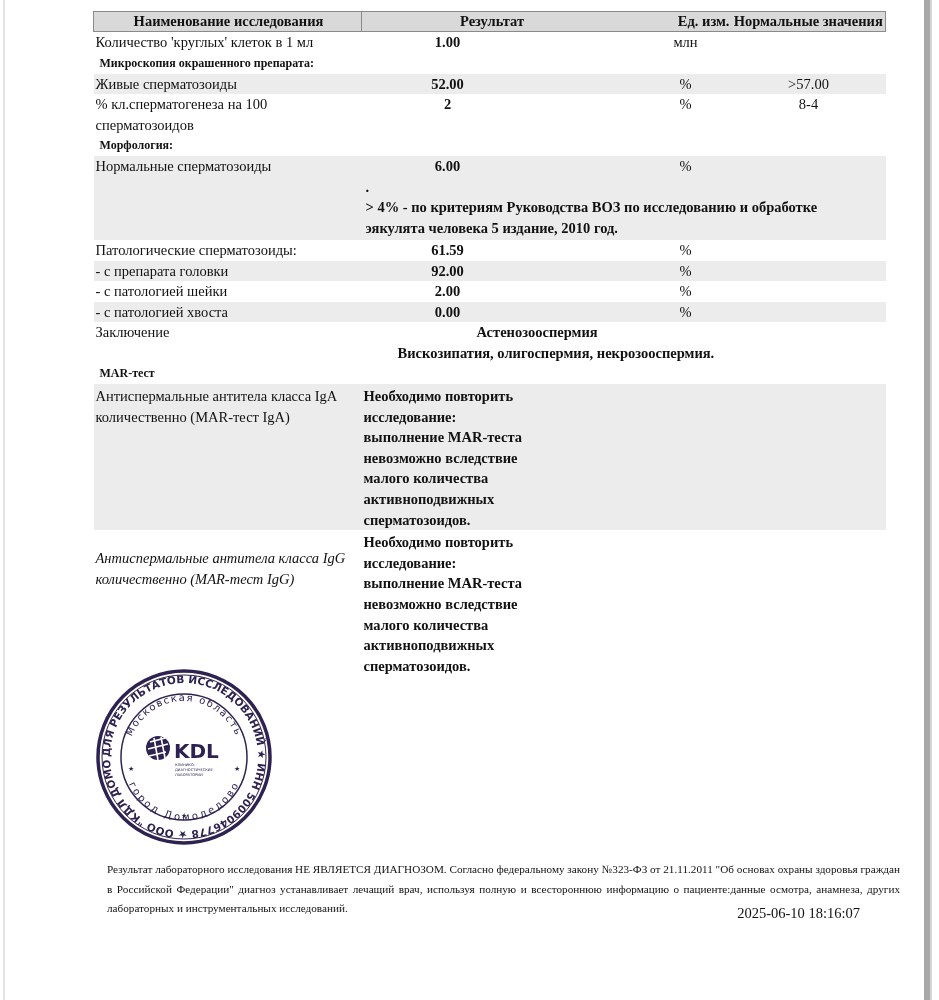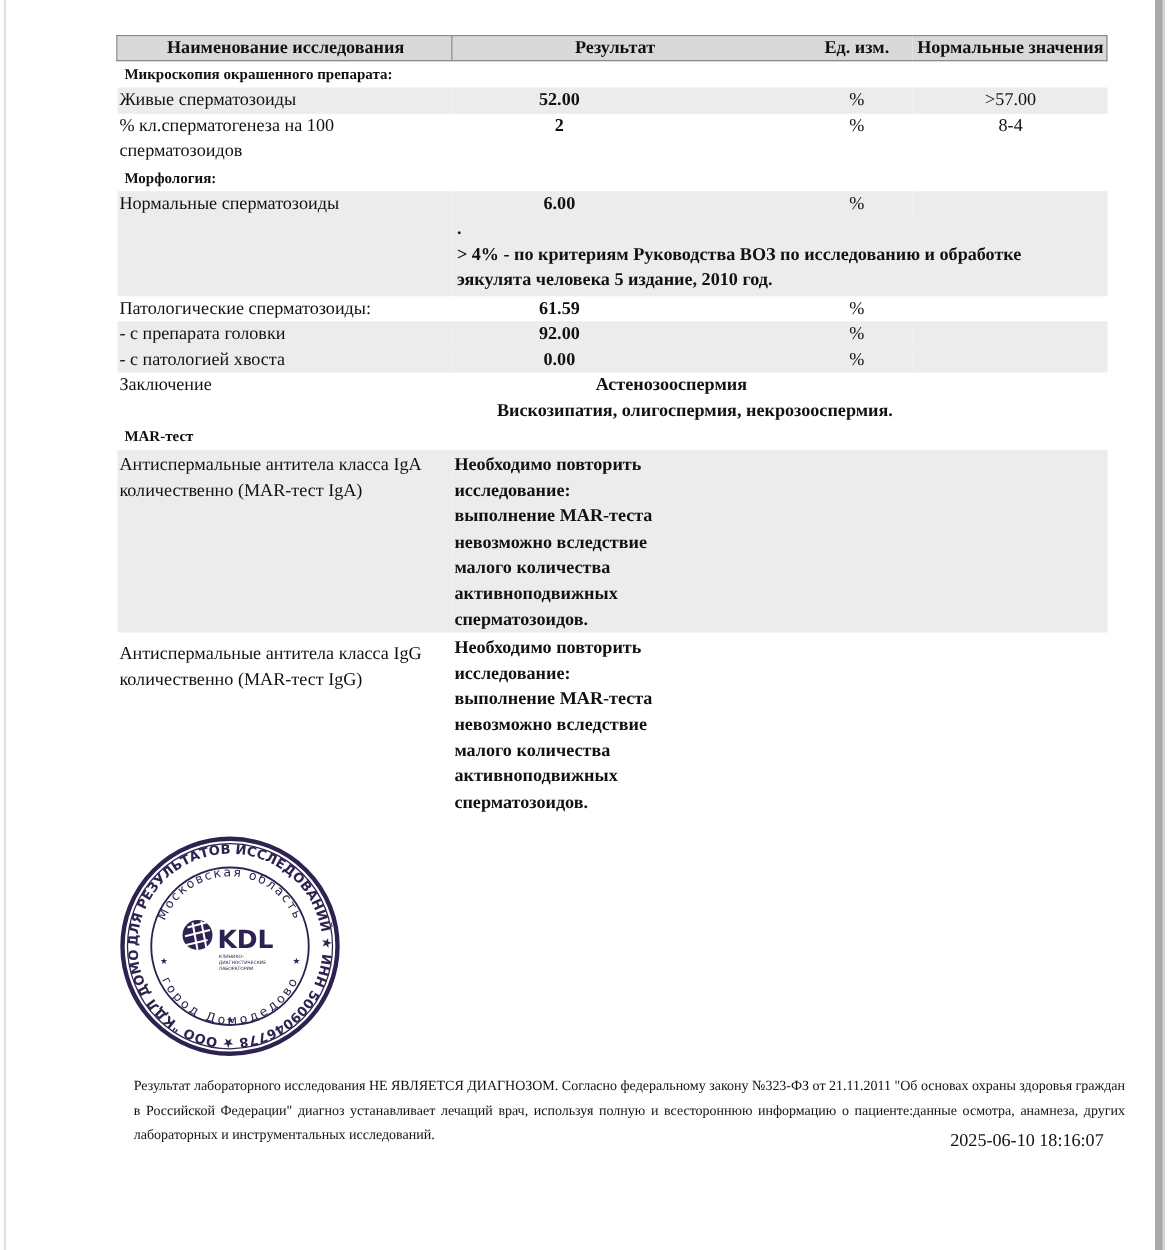--- a/index.html
+++ b/index.html
@@ -1,66 +1,73 @@
 <!DOCTYPE html>
 <html><head>
 <meta charset="utf-8">
 <style>
   html, body { margin:0; padding:0; background:#fff; }
   body { width:939px; height:1000px; position:relative; overflow:hidden;
          font-family:"Liberation Serif", serif; color:#111; }
   .edge-left { position:absolute; left:3px; top:0; width:2px; height:1000px; background:#e3e3e3; }
   .edge-right { position:absolute; left:924px; top:0; width:6px; height:1000px; background:#a8a8a8; border-right:2px solid #d6d6d6; }
-  .report { position:absolute; left:93px; top:28px; width:792px; }
+  .report { position:absolute; left:93px; top:11px; width:792px; }
   table { border-collapse:collapse; width:792px; table-layout:fixed; }
   td, th { padding:0 0 0 2px; font-size:14.5px; line-height:20.5px; vertical-align:top; }
   th { background:#d9d9d9; border:1px solid #8a8a8a; font-weight:bold; text-align:center; height:19px; line-height:19px; }
   .c-name { width:268px; }
   .c-res { width:170px; }
   .c-gap { width:108px; }
   .c-unit { width:90px; }
   .c-norm { width:156px; }
   .res { font-weight:bold; text-align:center; }
   .unit { text-align:center; }
   .norm { text-align:center; }
   tr.shade td { background:#ececec; }
   .section td { font-weight:bold; font-size:12px; padding-left:6px; line-height:21px; }
   .note { font-weight:bold; text-align:left; line-height:20.5px; }
   .concl1 { font-weight:bold; text-align:left; padding-left:113px; }
   .concl2 { font-weight:bold; text-align:left; padding-left:2px;margin-left:32px; }
   .mar-res { font-weight:bold; font-family:"Liberation Serif", serif; line-height:20.6px; }
   .mar-name { font-family:"Liberation Serif", serif; }
   .stamp { position:absolute; left:95px; top:668px; width:178px; height:178px; }
   .footer { position:absolute; left:107px; top:860px; width:793px; font-size:11.2px; line-height:19.5px; text-align:justify; }
-  .timestamp { position:absolute; left:715px; top:905px; width:168px; text-align:right; font-size:14.5px; }
+  .timestamp { position:absolute; left:692px; top:905px; width:168px; text-align:right; font-size:14.5px; }
 </style>
 </head>
 <body>
 
 <div class="edge-left"></div>
 <div class="edge-right"></div>
 
 <div class="report">
   <table>
     <colgroup>
       <col class="c-name">
         <col class="c-res">
         <col class="c-gap">
         <col class="c-unit">
         <col class="c-norm">
     </colgroup>
     <thead>
       <tr>
         <th>Наименование исследования</th>
         <th colspan="2" style="border-right:none;text-align:left;padding-left:98px;">Результат</th>
-        <th style="border-left:none;border-right:none;text-align:center;">Ед. изм.</th>
+        <th style="border-left:none;border-right:none;text-align:right;">Ед. изм.</th>
         <th style="border-left:none;">Нормальные значения</th>
       </tr>
     </thead>
     <tbody>
+      <tr>
+        <td>Количество 'круглых' клеток в 1 мл</td>
+        <td class="res">1.00</td>
+        <td></td>
+        <td class="unit">млн</td>
+        <td class="norm"></td>
+      </tr>
       <tr class="section">
         <td colspan="5">Микроскопия окрашенного препарата:</td>
       </tr>
       <tr class="shade">
         <td>Живые сперматозоиды</td>
         <td class="res">52.00</td>
         <td></td>
         <td class="unit">%</td>
         <td class="norm">&gt;57.00</td>
       </tr>
@@ -95,20 +102,27 @@
         <td class="unit">%</td>
         <td></td>
       </tr>
       <tr class="shade">
         <td>- с препарата головки</td>
         <td class="res">92.00</td>
         <td></td>
         <td class="unit">%</td>
         <td></td>
       </tr>
+      <tr>
+        <td>- с патологией шейки</td>
+        <td class="res">2.00</td>
+        <td></td>
+        <td class="unit">%</td>
+        <td></td>
+      </tr>
       <tr class="shade">
         <td>- с патологией хвоста</td>
         <td class="res">0.00</td>
         <td></td>
         <td class="unit">%</td>
         <td></td>
       </tr>
       <tr>
         <td>Заключение</td>
         <td colspan="4">
@@ -118,21 +132,21 @@
       </tr>
       <tr class="section">
         <td colspan="5">MAR-тест</td>
       </tr>
       <tr class="shade">
         <td class="mar-name" style="padding-top:2px;">Антиспермальные антитела класса IgA количественно (MAR-тест IgA)</td>
         <td class="mar-res" style="padding-top:2px;">Необходимо повторить исследование: выполнение MAR-теста невозможно вследствие малого количества активноподвижных сперматозоидов.</td>
         <td colspan="3"></td>
       </tr>
       <tr>
-        <td class="mar-name" style="padding-top:7px;">Антиспермальные антитела класса IgG количественно (MAR-тест IgG)</td>
+        <td class="mar-name" style="padding-top:18px;font-style:italic;">Антиспермальные антитела класса IgG количественно (MAR-тест IgG)</td>
         <td class="mar-res" style="padding-top:2px;">Необходимо повторить исследование: выполнение MAR-теста невозможно вследствие малого количества активноподвижных сперматозоидов.</td>
         <td colspan="3"></td>
       </tr>
     </tbody>
   </table>
 </div>
 
 <div class="stamp">
   <svg width="178" height="178" viewBox="0 0 178 178">
     <defs>

